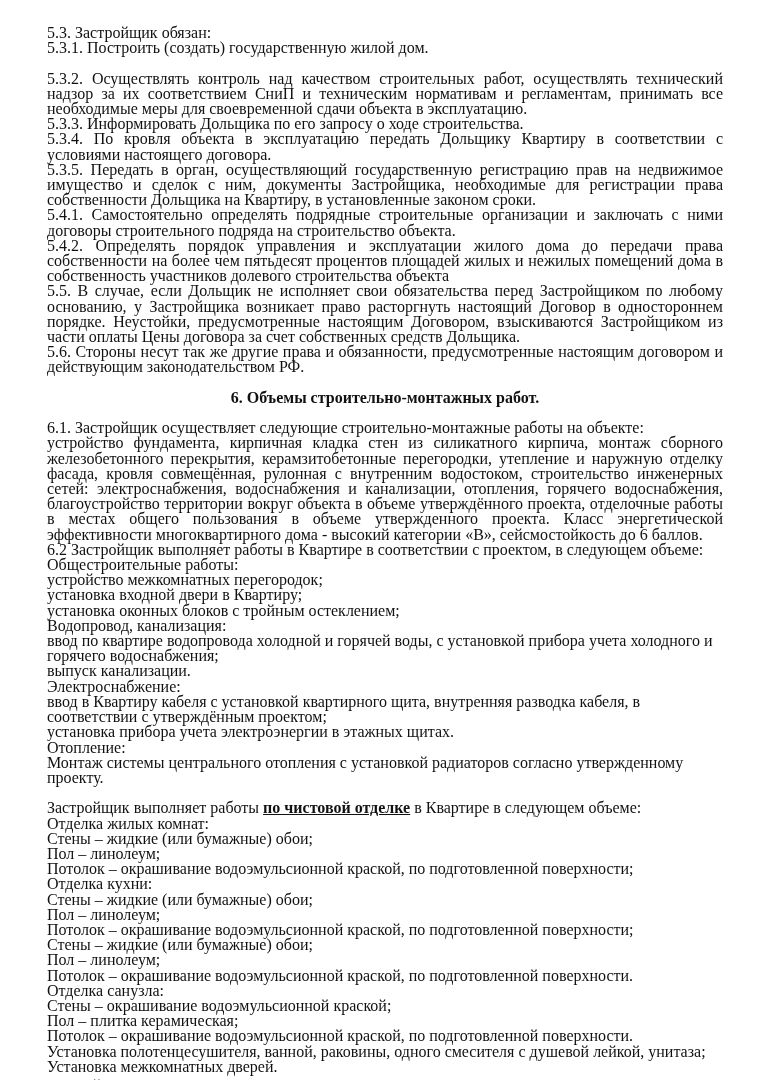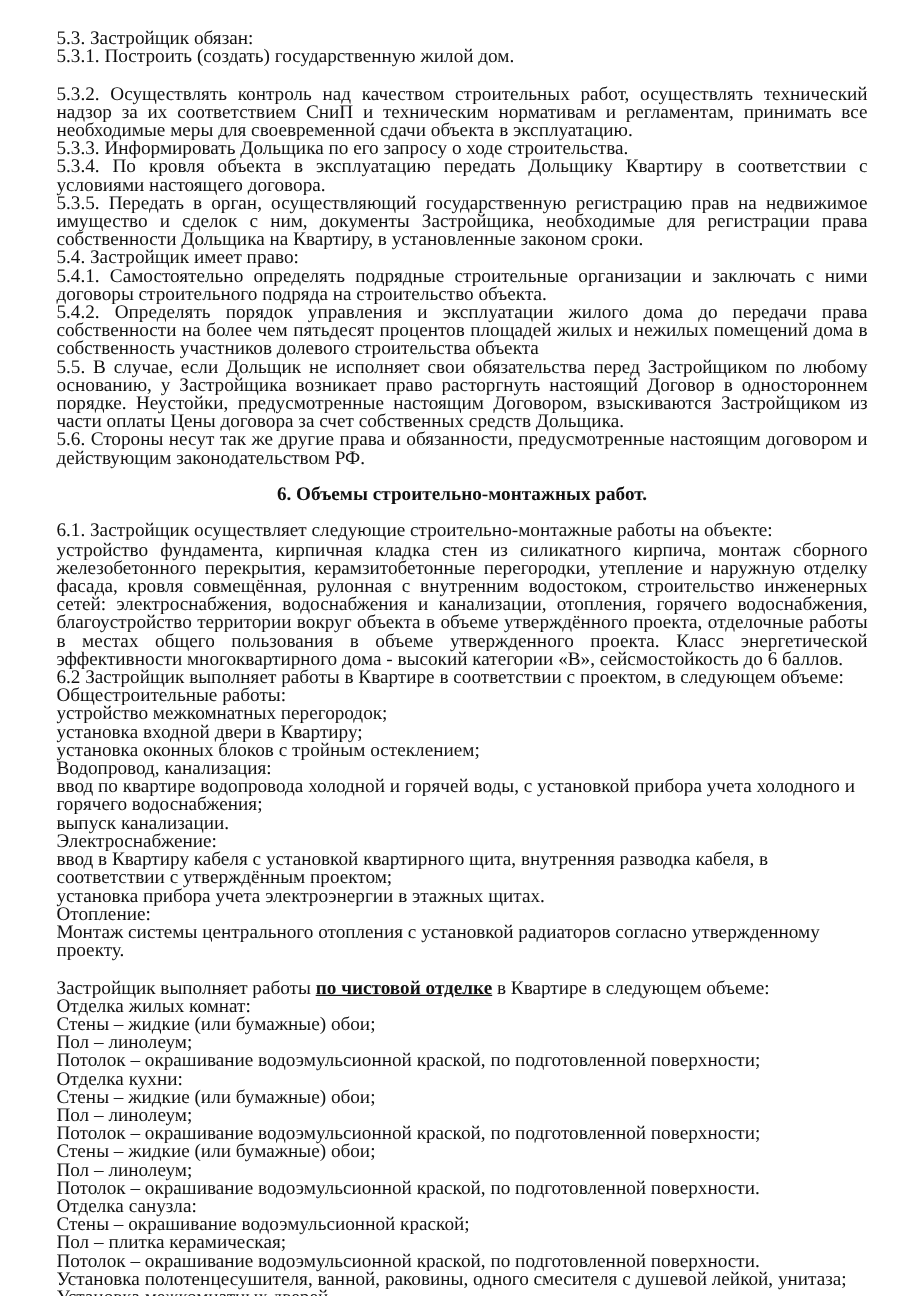--- a/index.html
+++ b/index.html
@@ -24,21 +24,20 @@
 
 <div class="page">
 
   <p class="p left">5.3. Застройщик обязан:</p>
   <p class="p left">5.3.1. Построить (создать) государственную жилой дом.</p>
   <div class="gap"></div>
   <p class="p">5.3.2. Осуществлять контроль над качеством строительных работ, осуществлять технический надзор за их соответствием СниП и техническим нормативам и регламентам, принимать все необходимые меры для своевременной сдачи объекта в эксплуатацию.</p>
   <p class="p left">5.3.3. Информировать Дольщика по его запросу о ходе строительства.</p>
   <p class="p">5.3.4. По кровля объекта в эксплуатацию передать Дольщику Квартиру в соответствии с условиями настоящего договора.</p>
   <p class="p">5.3.5. Передать в орган, осуществляющий государственную регистрацию прав на недвижимое имущество и сделок с ним, документы Застройщика, необходимые для регистрации права собственности Дольщика на Квартиру, в установленные законом сроки.</p>
-  <p class="p left">5.4. Застройщик имеет право:</p>
   <p class="p">5.4.1. Самостоятельно определять подрядные строительные организации и заключать с ними договоры строительного подряда на строительство объекта.</p>
   <p class="p">5.4.2. Определять порядок управления и эксплуатации жилого дома до передачи права собственности на более чем пятьдесят процентов площадей жилых и нежилых помещений дома в собственность участников долевого строительства объекта</p>
   <p class="p">5.5. В случае,  если Дольщик не исполняет свои обязательства перед Застройщиком по любому основанию, у Застройщика возникает право расторгнуть настоящий Договор в одностороннем порядке. Неустойки,  предусмотренные настоящим Договором, взыскиваются Застройщиком из части оплаты Цены договора за счет собственных средств Дольщика.</p>
   <p class="p">5.6. Стороны несут так же другие права и обязанности, предусмотренные настоящим договором и действующим законодательством РФ.</p>
 
   <div class="gap"></div>
   <p class="title">6. Объемы строительно-монтажных работ.</p>
   <div class="gap"></div>
 
   <p class="p left">6.1. Застройщик осуществляет следующие строительно-монтажные работы на объекте:</p>

